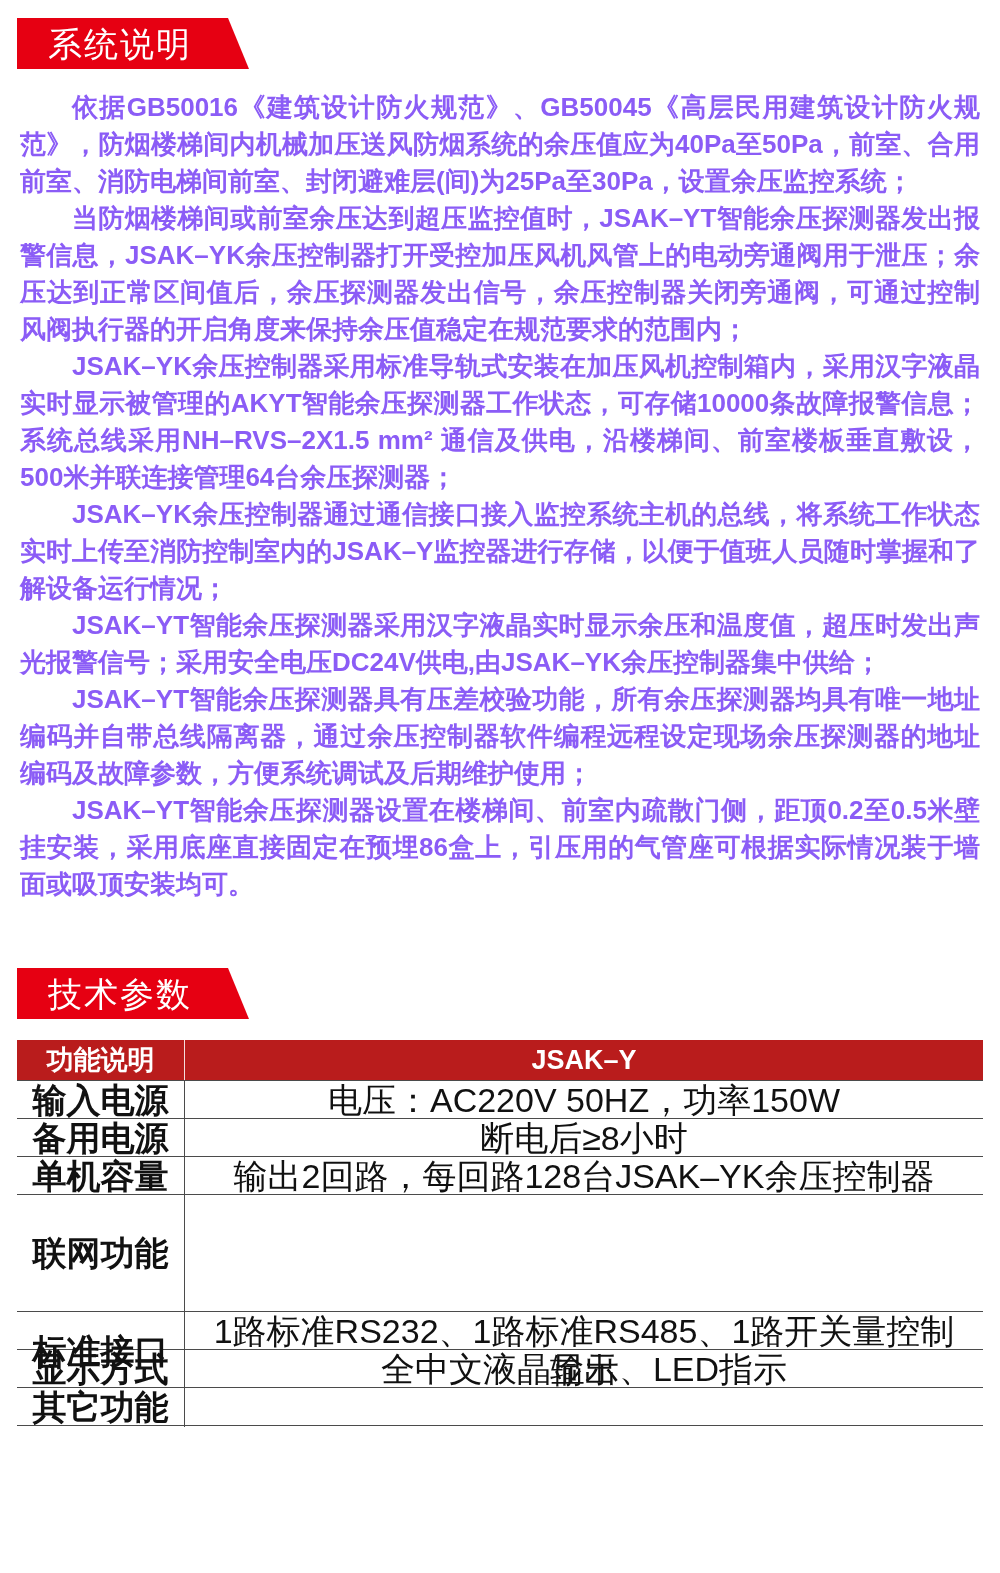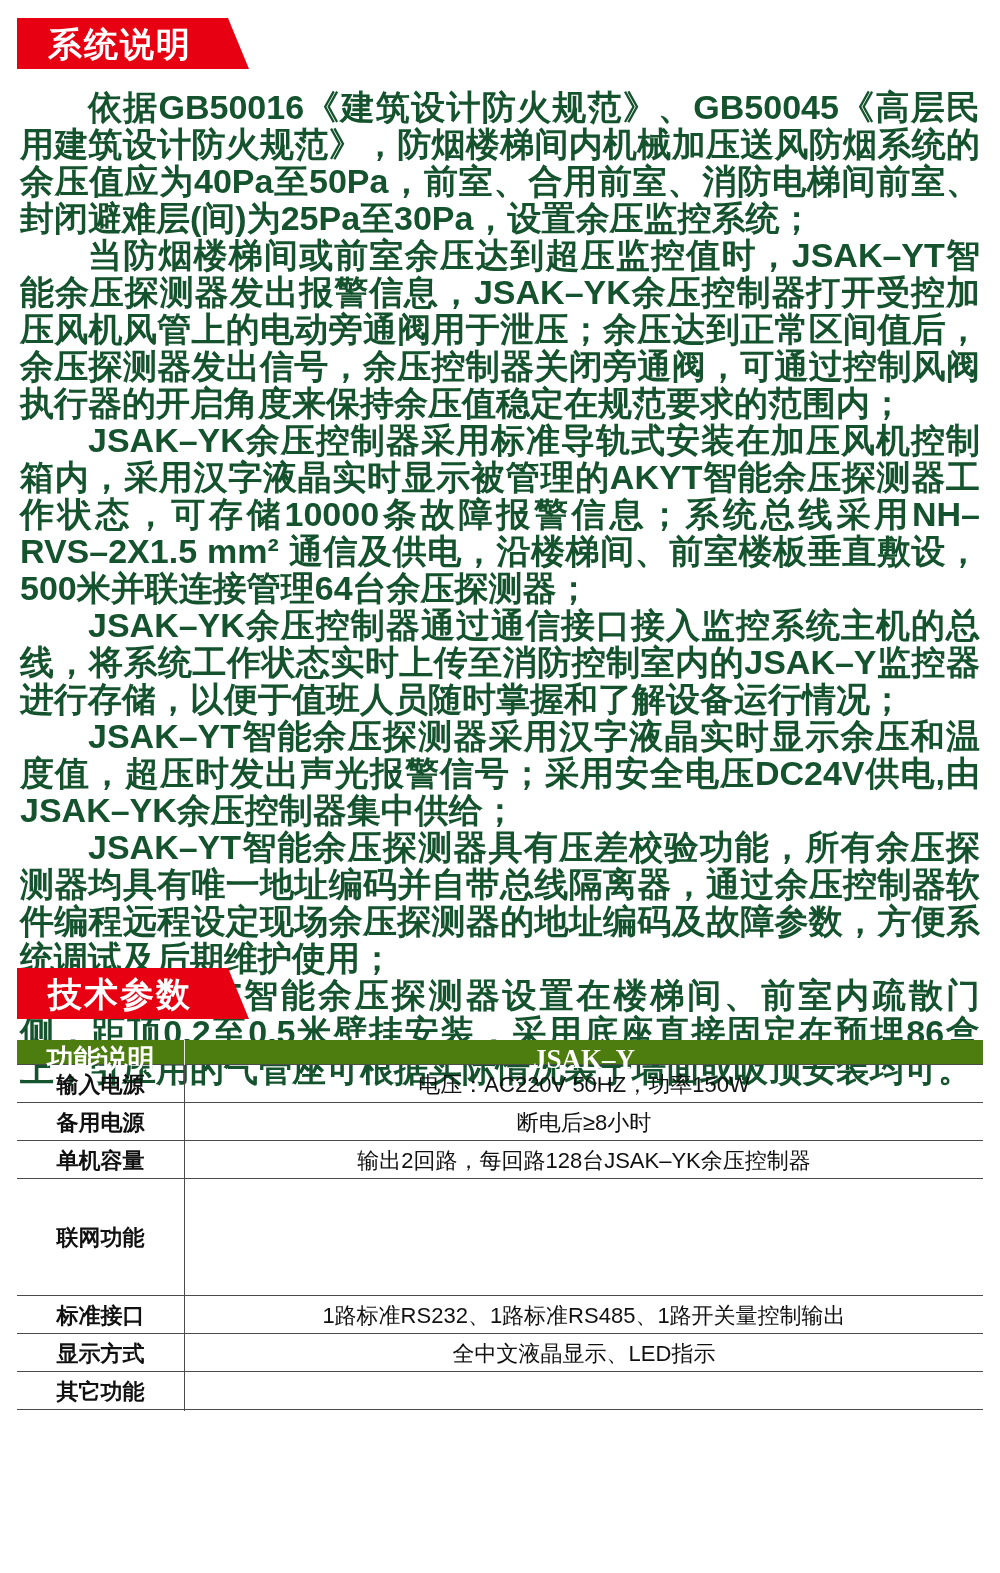--- a/index.html
+++ b/index.html
@@ -21,72 +21,71 @@
     height: 51px;
     background: #e60012;
     clip-path: polygon(0 0, calc(100% - 21px) 0, 100% 100%, 0 100%);
     display: flex;
     align-items: center;
     padding-left: 31px;
   }
   .banner .banner-label {
     color: #ffffff;
     font-size: 34px;
-    font-weight: 700;
+    font-weight: 400;
     letter-spacing: 2px;
     line-height: 1;
   }
   #banner-system { top: 18px; }
   #banner-params { top: 968px; }
 
   
   .paragraphs {
     position: absolute;
     top: 89px;
     left: 20px;
     width: 960px;
   }
   .paragraphs p {
-    font-size: 34px;
+    font-size: 26px;
     line-height: 37px;
     font-weight: 600;
     text-align: justify;
     text-indent: 2em;
-    color: #14532d;
+    color: #8b5cf6;
   }
 
   
   .spec-table {
     position: absolute;
     top: 1040px;
     left: 17px;
     width: 966px;
     border-bottom: 1.6px solid #4b4b4b;
   }
   .trow {
     display: grid;
     grid-template-columns: 168px 1fr;
   }
   .trow.header {
-    background: #4d7c0f;
-    height: 24px;
+    background: #b91c1c;
+    height: 40px;
     border-bottom: none;
-    font-family: Liberation Serif, serif;
   }
   .trow:not(.header) {
     border-top: 1.6px solid #4b4b4b;
   }
   .trow.header .c1 { border-right: 1.6px solid rgba(255,255,255,0.85); }
   .trow:not(.header) .c1 { border-right: 1.6px solid #4b4b4b; }
   .c1, .c2 {
     display: flex;
     align-items: center;
     justify-content: center;
     text-align: center;
-    font-size: 22px;
+    font-size: 34px;
     line-height: 39px;
     padding: 0 6px;
   }
   .c1 { font-weight: 700; }
   .c2 { font-weight: 400; padding: 0 14px; }
   .trow.header .c1, .trow.header .c2 {
     color: #ffffff;
     font-weight: 700;
     font-size: 27px;
   }

